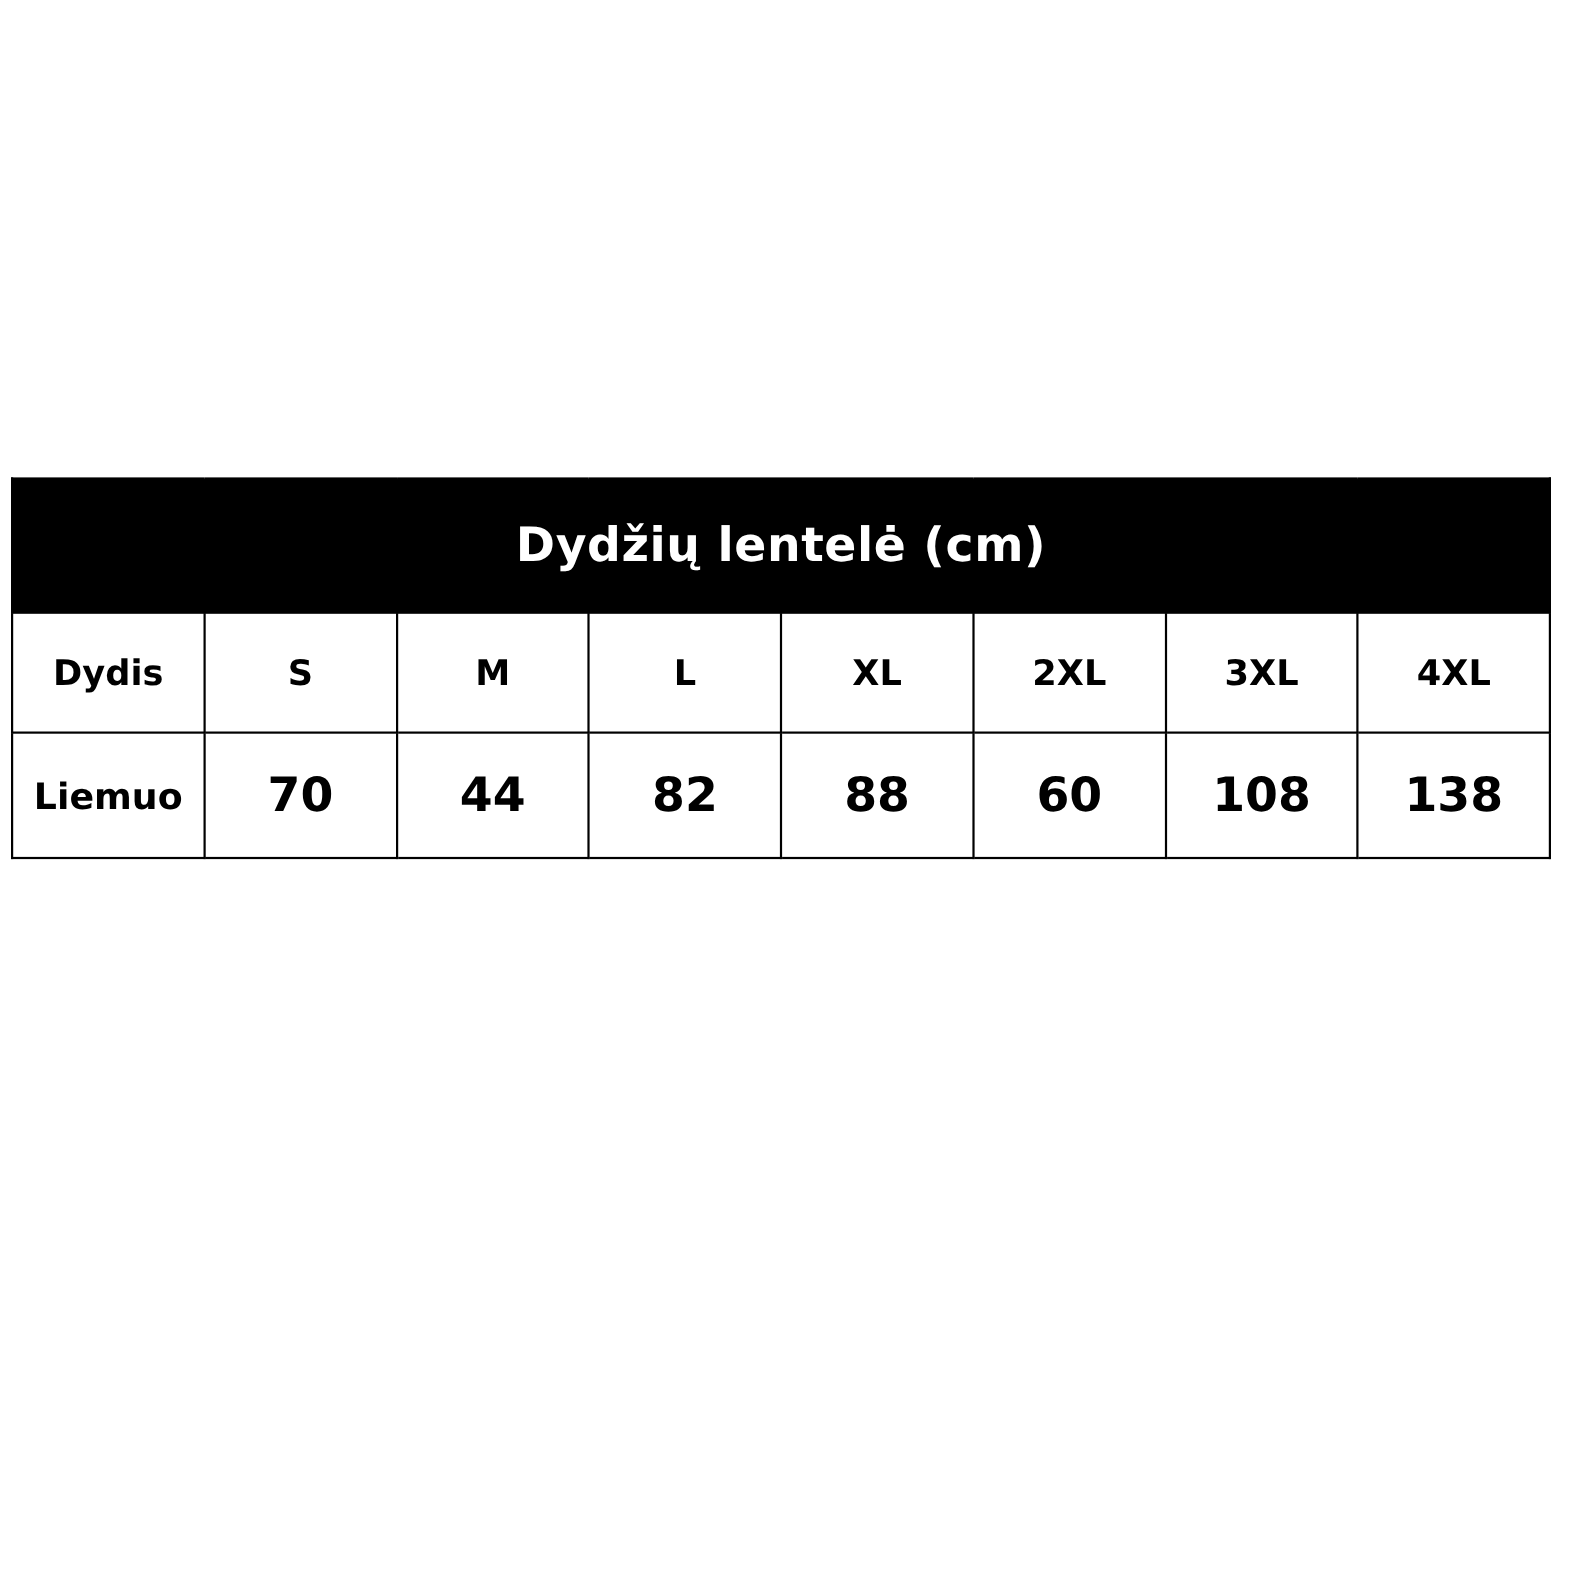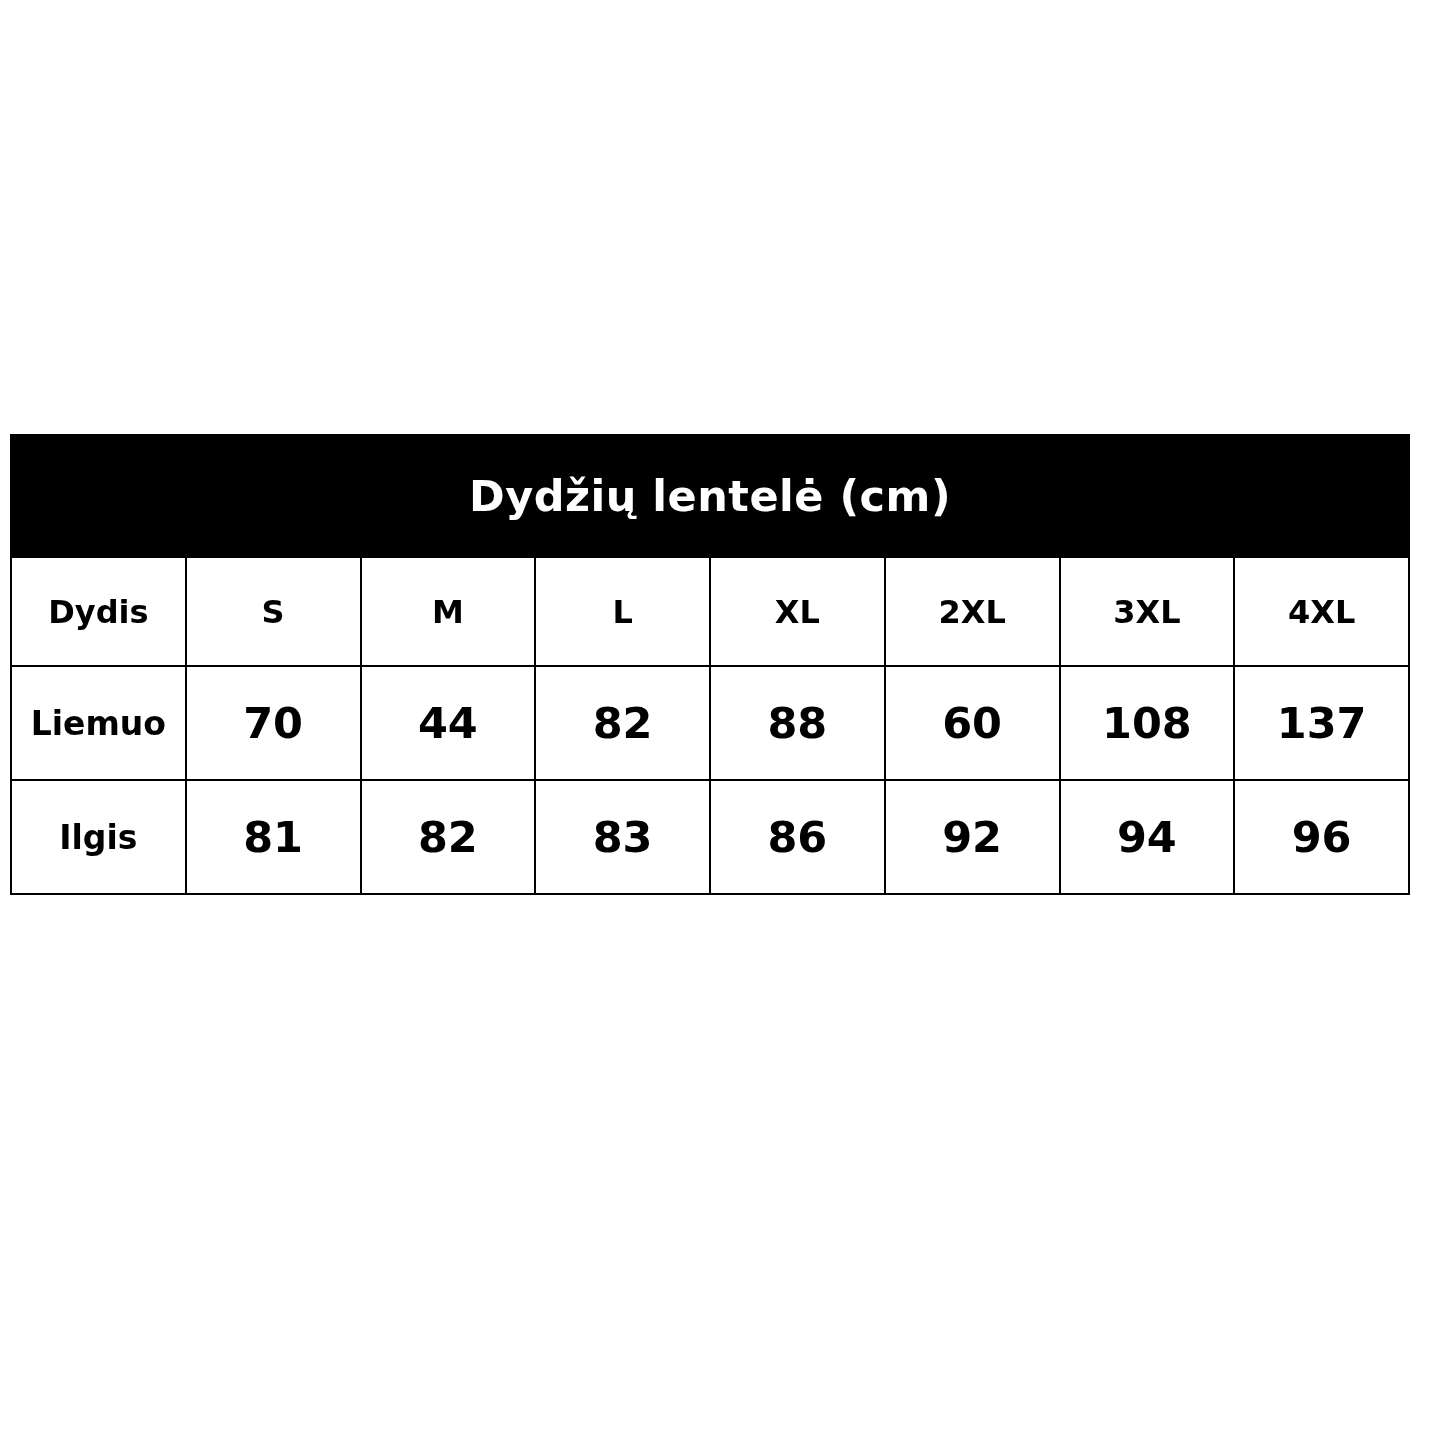--- a/index.html
+++ b/index.html
@@ -85,27 +85,17 @@
         <td class="col-data">4XL</td>
       </tr>
       <tr class="body-row">
         <td class="lbl col-label">Liemuo</td>
         <td class="col-data">70</td>
         <td class="col-data">44</td>
         <td class="col-data">82</td>
         <td class="col-data">88</td>
         <td class="col-data">60</td>
         <td class="col-data">108</td>
-        <td class="col-data">137</td>
-      </tr>
-      <tr class="body-row">
-        <td class="lbl col-label">Ilgis</td>
-        <td class="col-data">81</td>
-        <td class="col-data">82</td>
-        <td class="col-data">83</td>
-        <td class="col-data">86</td>
-        <td class="col-data">92</td>
-        <td class="col-data">94</td>
-        <td class="col-data">96</td>
+        <td class="col-data">138</td>
       </tr>
     </tbody>
   </table>
 </div>
 
 </body></html>

